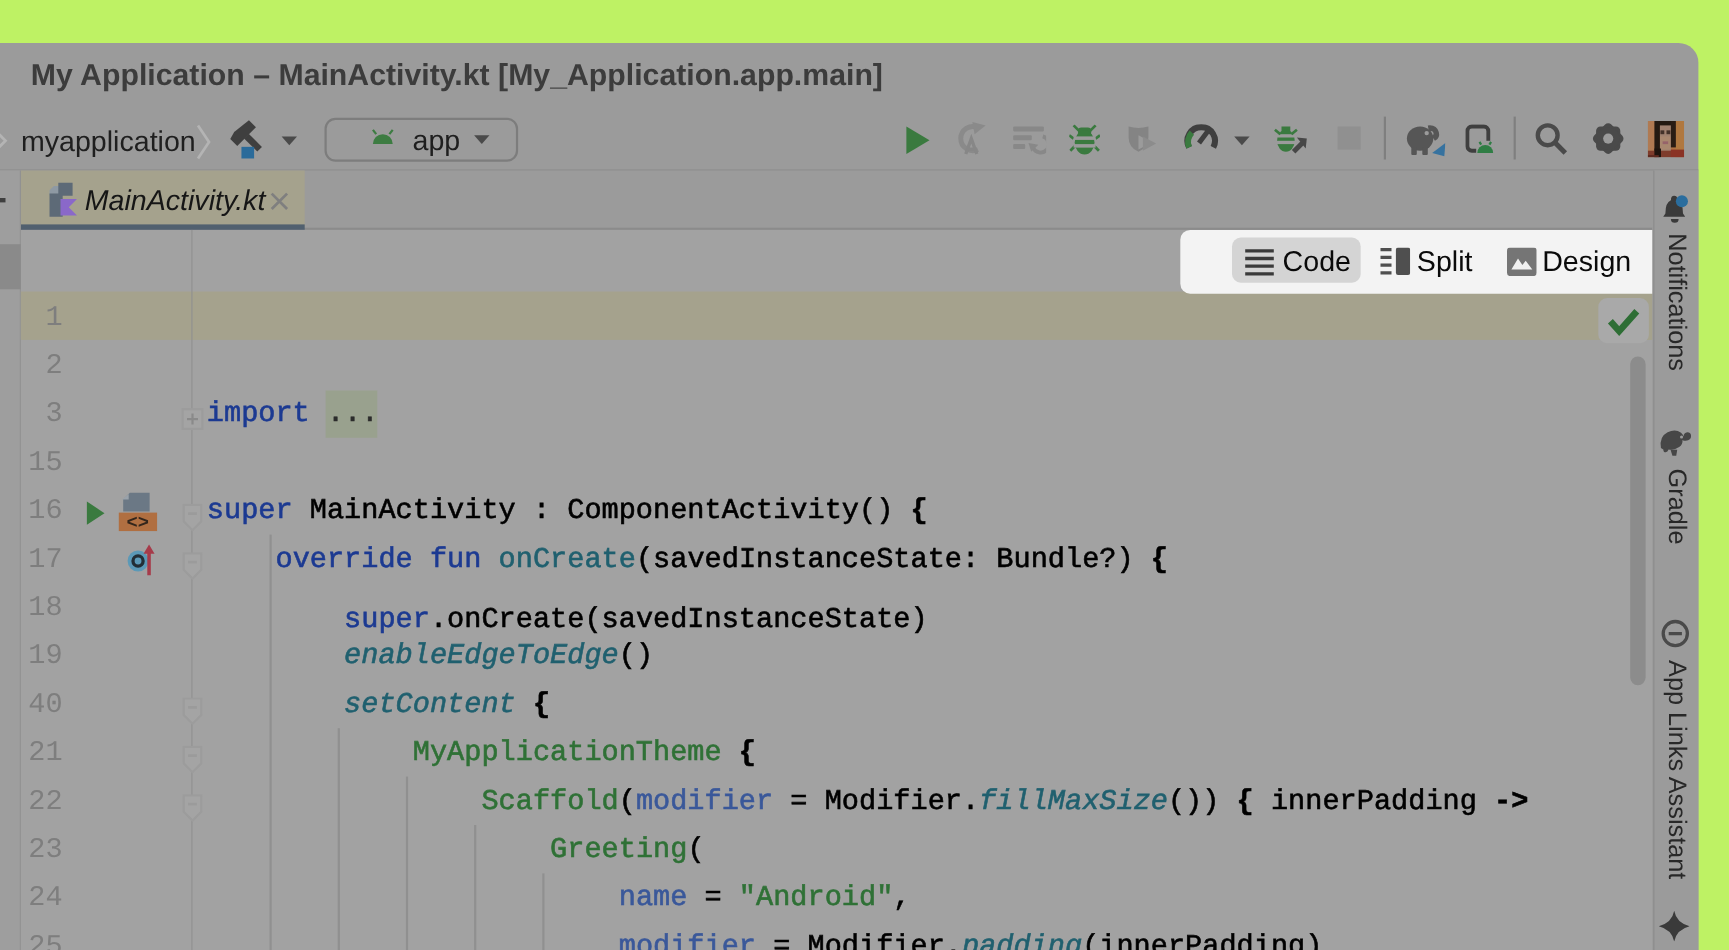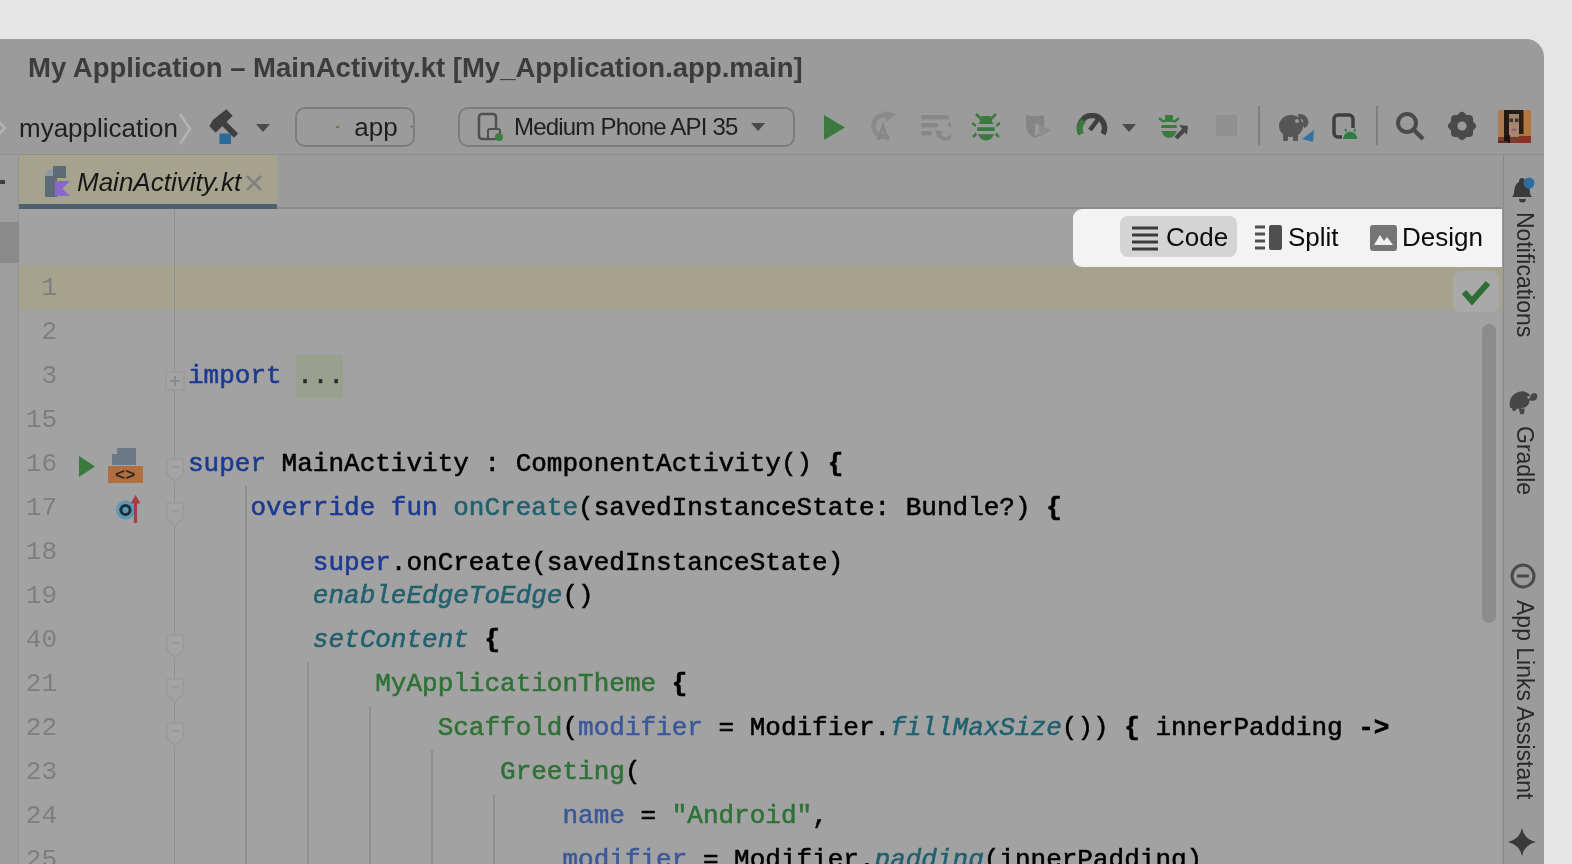--- a/index.html
+++ b/index.html
@@ -1,16 +1,16 @@
 <!DOCTYPE html>
 <html><head>
 <meta charset="utf-8">
 <style>
   html,body{margin:0;padding:0;background:#000;}
-  #stage{position:relative;width:1572px;height:864px;background:#e5e5e5;overflow:hidden;
+  #stage{position:relative;width:1572px;height:864px;background:#bef264;overflow:hidden;
          font-family:"Liberation Sans",sans-serif;}
   .abs{position:absolute;}
   #win{position:absolute;left:0;top:39px;width:1544px;height:825px;background:#9b9b9b;
        border-top-right-radius:18px;overflow:hidden;}
   #title{position:absolute;left:28px;top:52px;font-size:27.5px;font-weight:bold;color:#3c3c3c;
          letter-spacing:0px;}
   .tbtext{font-size:26px;color:#1f1f1f;}
   
   .combo{position:absolute;top:107px;height:40px;border:2px solid #7d7d7d;border-radius:10px;
          box-sizing:border-box;display:flex;align-items:center;}
@@ -58,44 +58,33 @@
     <g transform="rotate(-45 15 13)" fill="#3f3f3f">
       <path d="M3 8.5 L10 6.5 L27 8.5 L27 17.5 L3 17.5 Z"></path>
       <rect x="12.2" y="17" width="6" height="17"></rect>
     </g>
     <rect x="13.5" y="25.5" width="11.5" height="11" fill="#2b6b9a"></rect>
   </svg>
   <svg class="abs" width="16" height="10" viewBox="0 0 16 10" style="left:255px;top:123px;">
     <path d="M1 1 L8 9 L15 1 Z" fill="#4a4a4a"></path>
   </svg>
 
-  <div class="combo" style="left:295px;width:120px;padding-left:22px;">
+  <div class="combo" style="left:295px;width:176px;padding-left:22px;">
     <svg width="26" height="24" viewBox="0 0 26 24" style="margin-left:16px;">
       <path d="M4 16 a9 9 0 0 1 18 0 z" fill="#3d7c42"></path>
       <line x1="7" y1="7" x2="4" y2="3" stroke="#3d7c42" stroke-width="2"></line>
       <line x1="19" y1="7" x2="22" y2="3" stroke="#3d7c42" stroke-width="2"></line>
       <rect x="3" y="17" width="20" height="3" fill="#3d7c42" opacity="0"></rect>
     </svg>
     <span class="tbtext" style="margin-left:14px;">app</span>
     <svg width="16" height="10" viewBox="0 0 16 10" style="margin-left:12px;">
       <path d="M1 1 L8 9 L15 1 Z" fill="#4a4a4a"></path>
     </svg>
   </div>
 
-  <div class="combo" style="left:458px;width:337px;">
-    <svg width="28" height="30" viewBox="0 0 28 30" style="margin-left:16px;">
-      <rect x="3" y="2" width="17" height="25" rx="3" fill="none" stroke="#4f4f4f" stroke-width="2.5"></rect>
-      <rect x="12" y="17" width="12" height="10" rx="2" fill="#9b9b9b" stroke="#4f4f4f" stroke-width="2"></rect>
-      <circle cx="23" cy="25" r="4" fill="#3d7c42"></circle>
-    </svg>
-    <span style="margin-left:10px;white-space:nowrap;font-size:24px;color:#1f1f1f;letter-spacing:-0.8px;">Medium Phone API 35</span>
-    <svg width="16" height="10" viewBox="0 0 16 10" style="margin-left:12px;">
-      <path d="M1 1 L8 9 L15 1 Z" fill="#4a4a4a"></path>
-    </svg>
-  </div>
 
   <svg class="abs" width="24" height="27" viewBox="0 0 24 27" style="left:822px;top:114px;">
     <path d="M2 1 L23 13.5 L2 26 Z" fill="#3a7a3f"></path>
   </svg>
 
   <svg class="abs" width="32" height="30" viewBox="0 0 32 30" style="left:866px;top:111px;">
     <path d="M23 5 A 11 11 0 1 0 23 25" stroke="#8a8a8a" stroke-width="4.5" fill="none"></path>
     <path d="M18 0 L30 3 L20 11 Z" fill="#8a8a8a"></path>
     <path d="M12 29 L17 15 L22 29 M13.8 24.5 L20.2 24.5" stroke="#878787" stroke-width="3" fill="none"></path>
   </svg>

